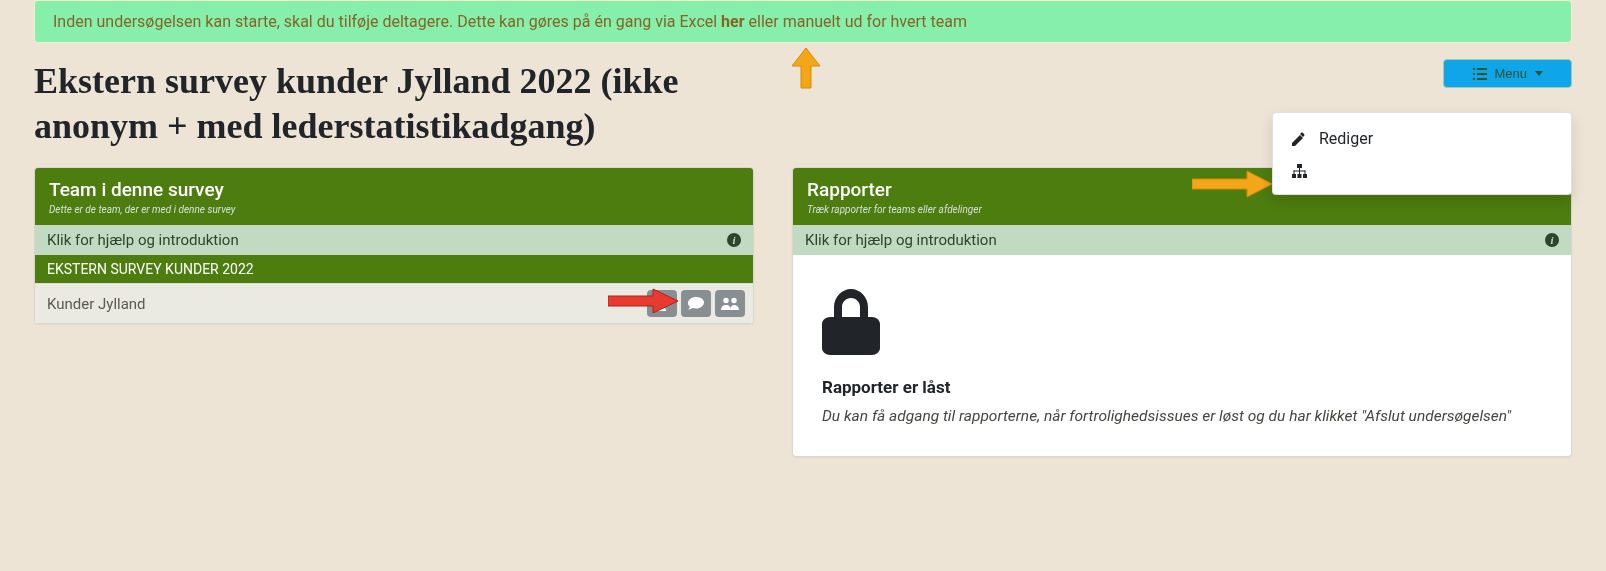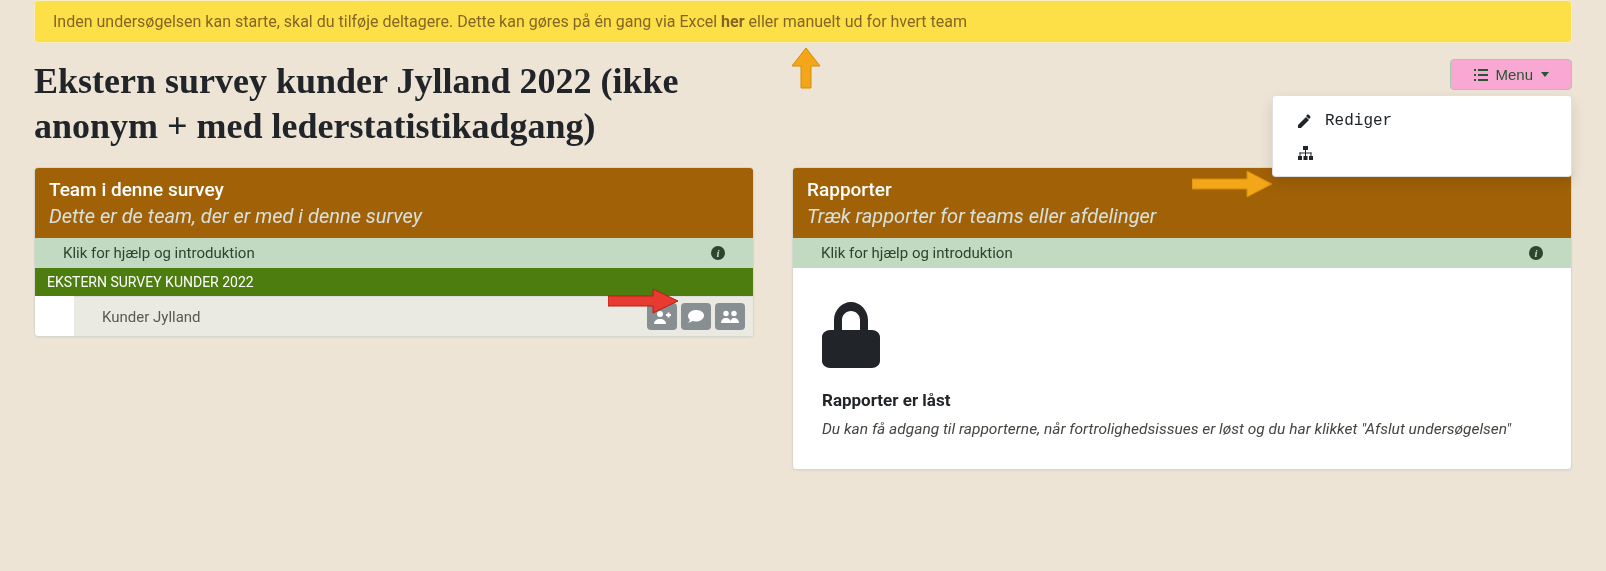--- a/index.html
+++ b/index.html
@@ -5,21 +5,21 @@
   * { box-sizing: border-box; margin: 0; padding: 0; }
   body {
     font-family: -apple-system, BlinkMacSystemFont, "Segoe UI", Roboto, "Helvetica Neue", Arial, sans-serif;
     background: #ede4d5;
     padding: 0 34px 20px 34px;
     font-size: 16px;
     color: #212529;
     width: 1606px;
   }
   .alert {
-    background: #fde047;
+    background: #86efac;
     border: 1px solid #f7eec4;
     color: #856525;
     padding: 11px 18px;
     border-radius: 4px;
     margin-bottom: 16px;
     font-size: 16px;
   }
   .alert strong { font-weight: 700; cursor: pointer; }
   .header-row {
     display: flex;
@@ -31,50 +31,49 @@
   }
   h1.page-title {
     font-family: Georgia, 'Times New Roman', serif;
     font-weight: 700;
     font-size: 36px;
     line-height: 1.25;
     color: #212529;
     max-width: 740px;
   }
   .menu-btn {
-    background: #f9a8d4;
+    background: #0ea5e9;
     border: 1px solid #a3c9ab;
     color: #28552f;
-    padding: 6px 22px;
+    padding: 6px 28px;
     border-radius: 4px;
     cursor: pointer;
-    font-size: 15px;
+    font-size: 13px;
     display: inline-flex;
     align-items: center;
     gap: 6px;
   }
   .caret-down {
     width: 0; height: 0;
     border-left: 4px solid transparent;
     border-right: 4px solid transparent;
     border-top: 5px solid #28552f;
     margin-left: 2px;
   }
   .dropdown {
     position: absolute;
     right: 0;
-    top: 36px;
+    top: 53px;
     background: #fff;
     border: 1px solid rgba(0,0,0,.12);
     border-radius: 4px;
     box-shadow: 0 6px 14px rgba(0,0,0,.12);
     min-width: 300px;
-    padding: 8px 6px;
+    padding: 8px 0;
     z-index: 10;
-    font-family: Liberation Mono, monospace;
   }
   .dropdown-item {
     padding: 8px 18px;
     font-size: 16px;
     color: #212529;
     cursor: pointer;
     display: flex;
     align-items: center;
     gap: 12px;
   }
@@ -89,31 +88,31 @@
     background: #fff;
     border: 1px solid #d7d7d0;
     border-radius: 4px;
     flex: 1;
     overflow: hidden;
     box-shadow: 0 1px 2px rgba(0,0,0,.05);
   }
   .panel-left { flex-basis: 48%; }
   .panel-right { flex-basis: 52%; }
   .panel-header {
-    background: #a16207;
+    background: #4d7c0f;
     color: #fff;
     padding: 10px 14px 10px 14px;
   }
   .panel-header h2 { font-size: 19px; font-weight: 500; margin-bottom: 3px; }
-  .panel-header p { font-style: italic; font-size: 20px; color: #d6e0dd; }
+  .panel-header p { font-style: italic; font-size: 10px; color: #d6e0dd; }
   .help-row {
     background: #c1dac1;
     color: #2d442d;
     font-size: 15px;
-    padding: 6px 28px;
+    padding: 6px 12px;
     display: flex;
     justify-content: space-between;
     align-items: center;
     cursor: pointer;
   }
   .info-circle {
     width: 14px; height: 14px; border-radius: 50%;
     background: #2d442d;
     display: inline-block;
     color: #c1dac1;
@@ -127,24 +126,23 @@
   .group-row {
     background: #4d7c0f;
     color: #fff;
     font-size: 14px;
     padding: 6px 12px;
   }
   .team-row {
     display: flex;
     justify-content: space-between;
     align-items: center;
-    padding: 6px 8px 6px 28px;
+    padding: 6px 8px 6px 12px;
     background: #ebeae2;
     border-top: 1px solid #ddd;
-    margin-left: 39px;
   }
   .team-row span.name { color: #5a5a50; font-size: 15px; }
   .team-actions { display: flex; gap: 4px; }
   .team-btn {
     background: #888f93;
     border-radius: 4px;
     width: 30px;
     height: 27px;
     display: flex; align-items:center; justify-content:center;
     cursor: pointer;

